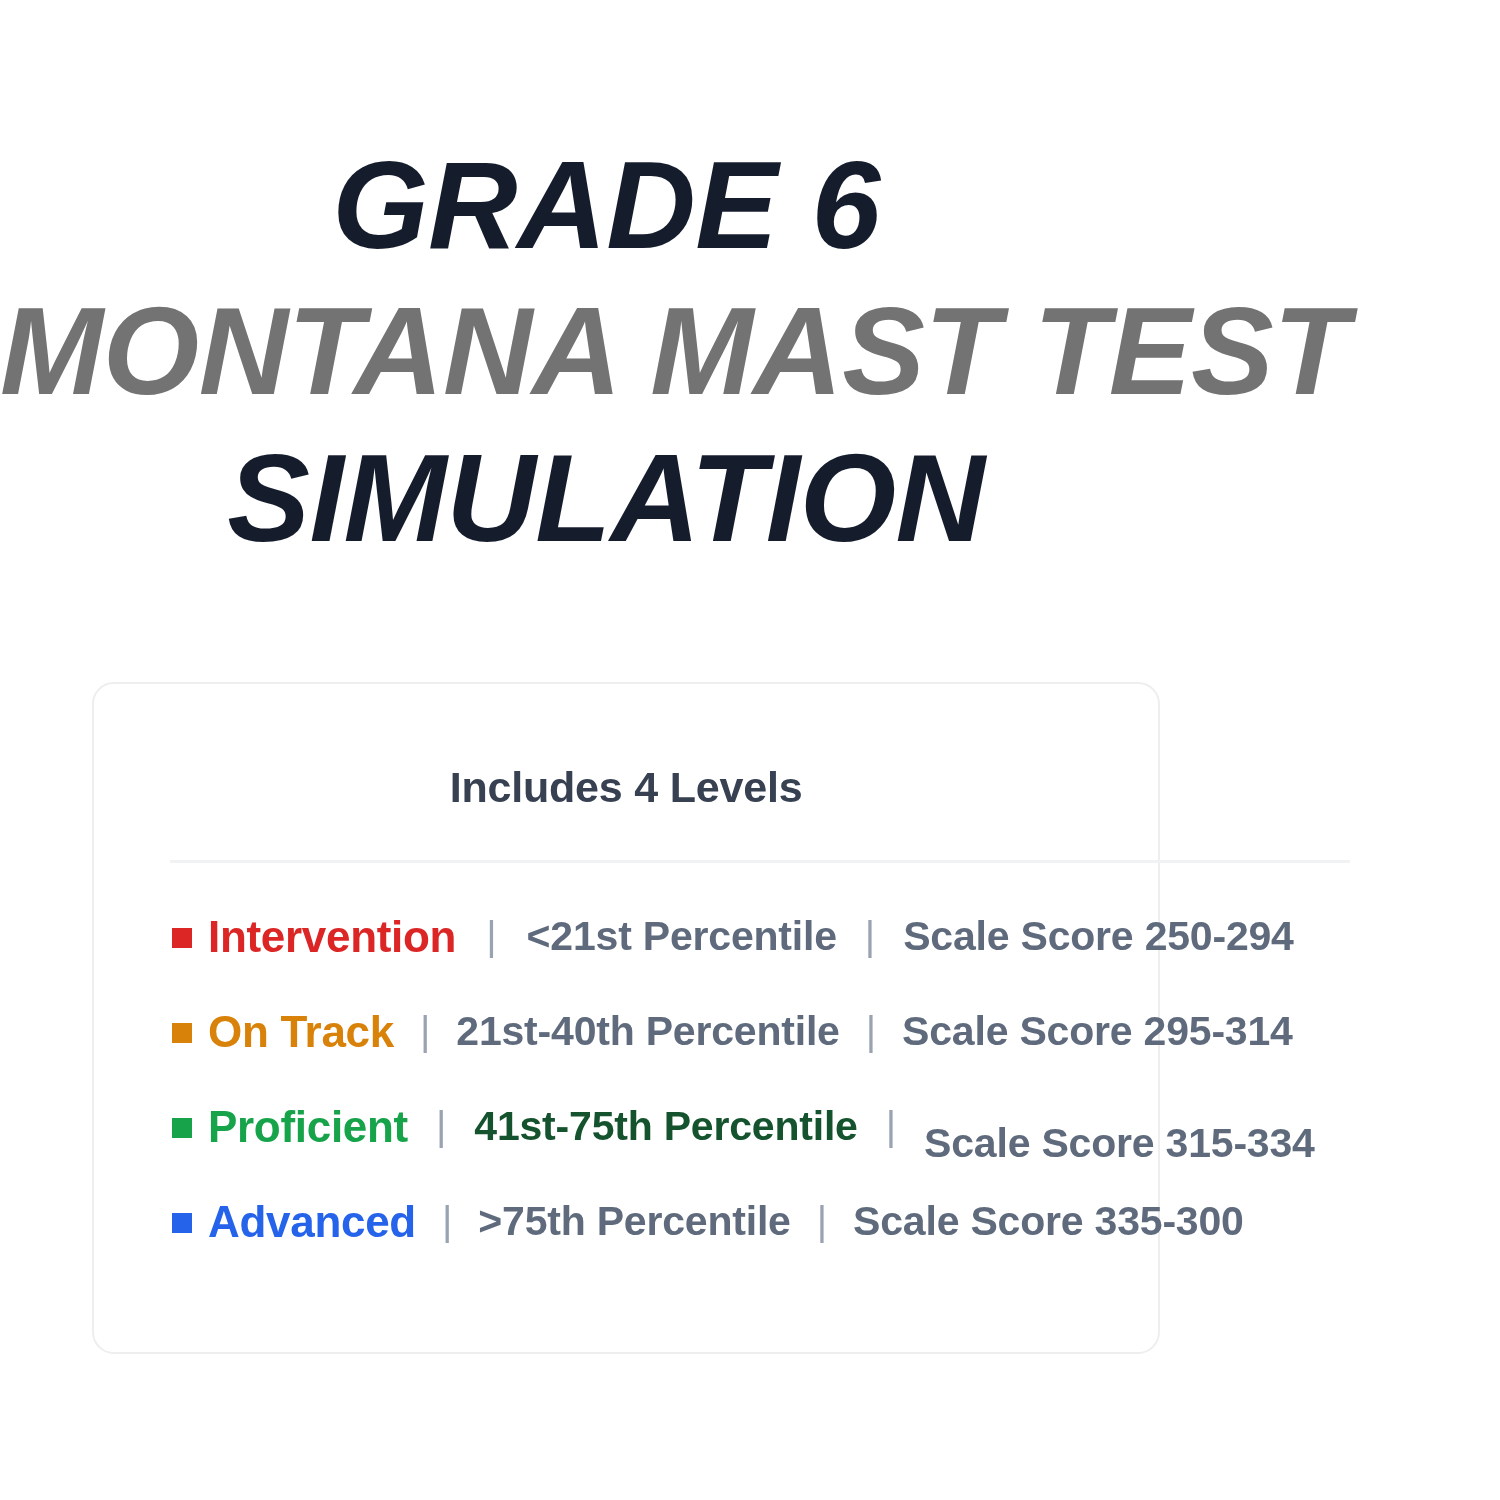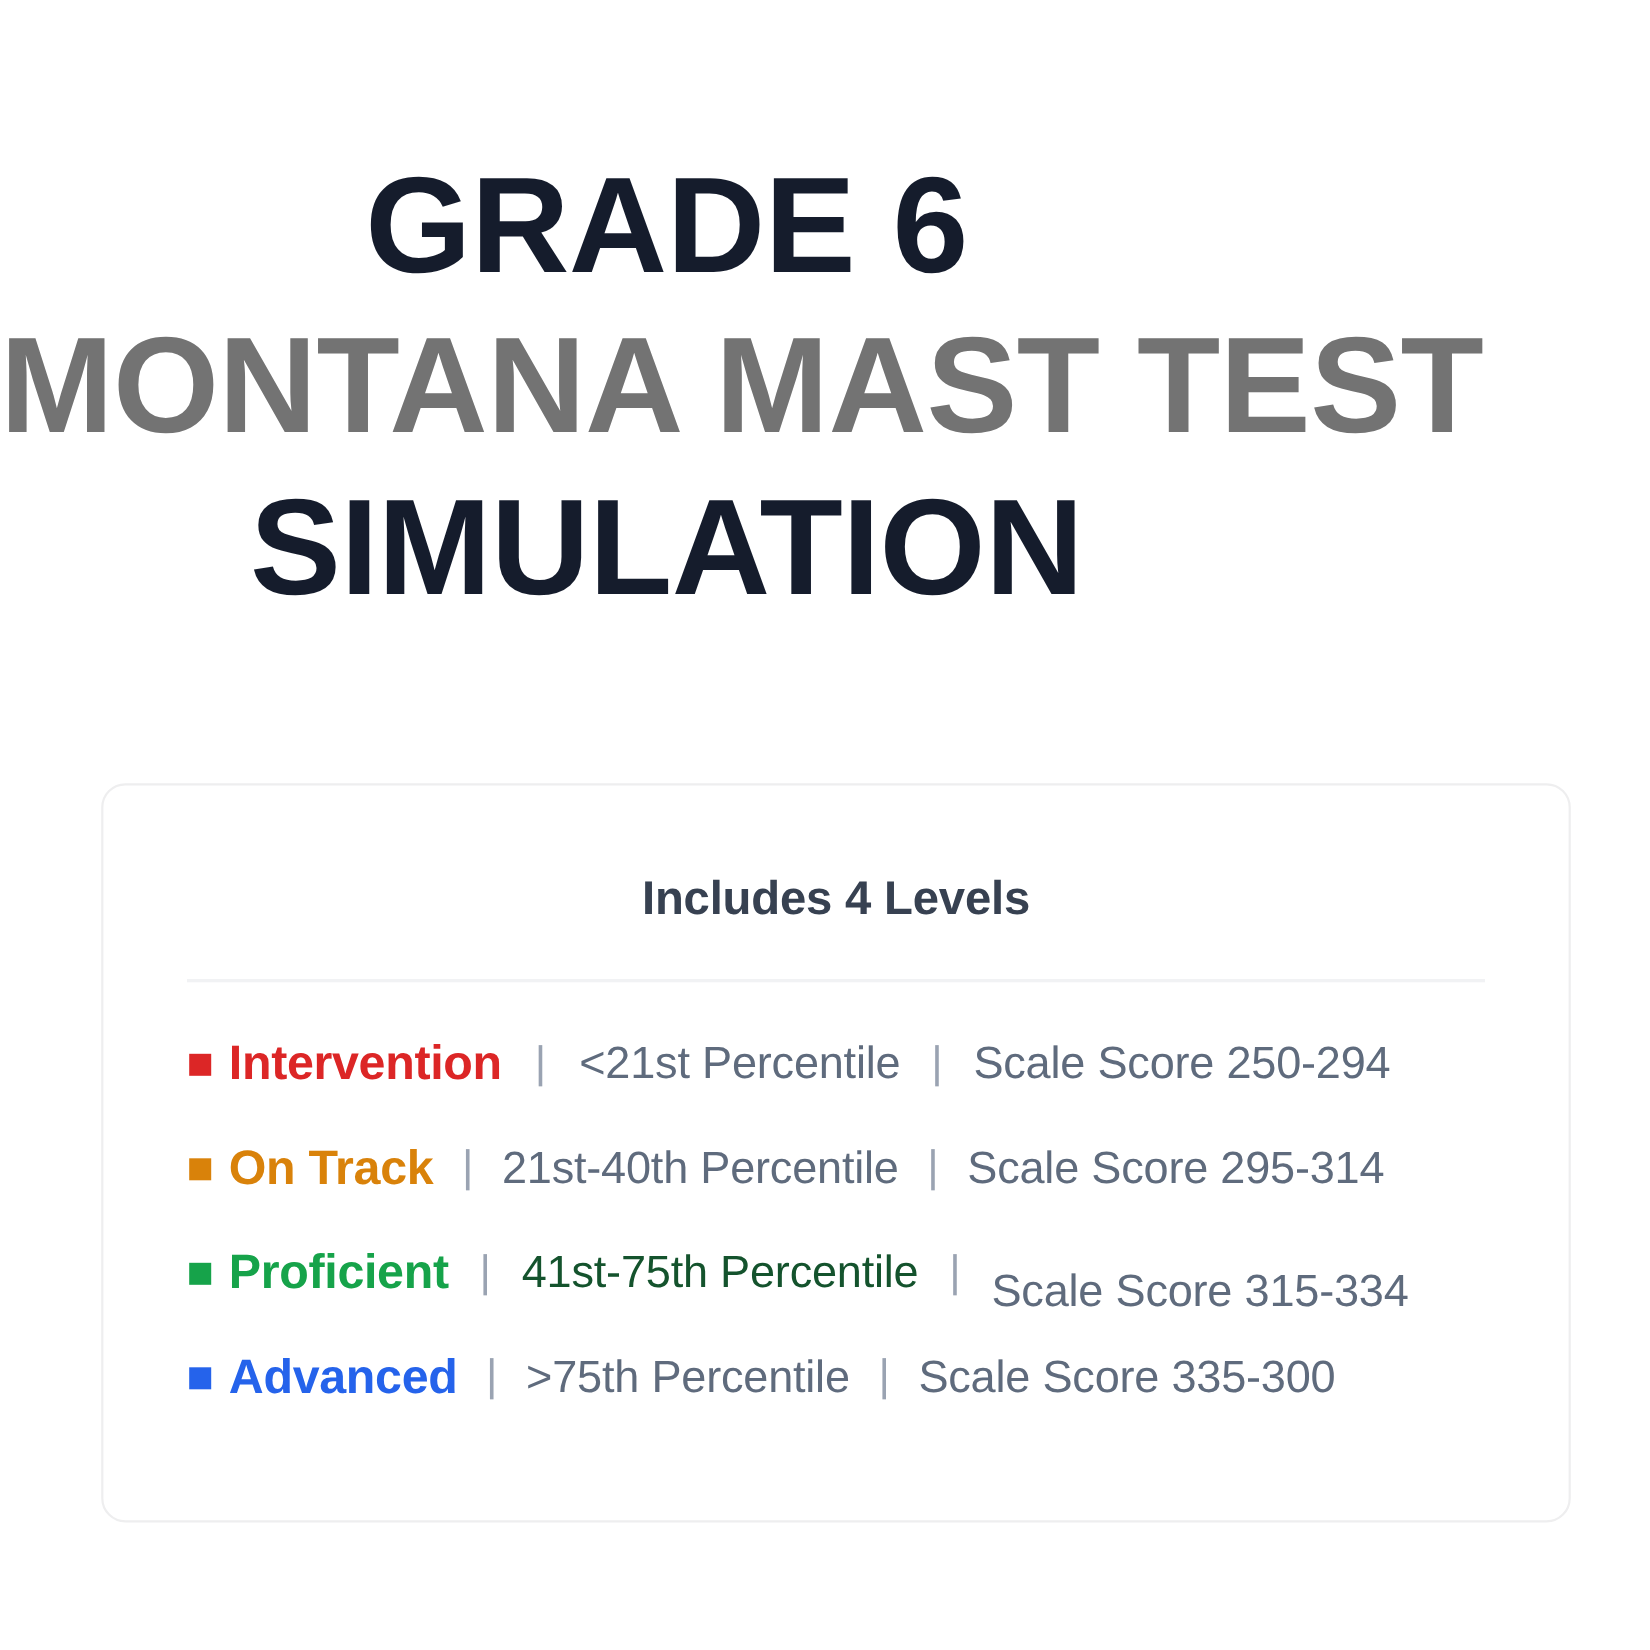--- a/index.html
+++ b/index.html
@@ -23,40 +23,41 @@
     background: #ffffff;
   }
 
   
   .title-block {
     position: absolute;
     left: 0;
     top: 132px;
     width: 1212px;
     text-align: center;
+    font-style: italic;
   }
   .title-line {
     display: block;
     color: #151c2c;
     font-family: "Liberation Sans", sans-serif;
     font-weight: 700;
     letter-spacing: -0.5px;
     line-height: 1.18;
     white-space: nowrap;
   }
   .title-line-1 { font-size: 124px; }
   .title-line-2 { font-size: 124px; transform: scaleX(1.0); }
   .title-line-3 { font-size: 124px; }
 
   
   .levels-card {
     position: absolute;
     left: 92px;
-    top: 712px;
-    width: 1336px;
+    top: 682px;
+    width: 1068px;
     height: 672px;
     box-sizing: border-box;
     background: #ffffff;
     border: 2px solid #eeeeef;
     border-radius: 22px;
   }
 
   .card-heading {
     position: absolute;
     left: 0;
@@ -115,21 +116,21 @@
   .sep {
     color: #9aa3b2;
     font-size: 40px;
     font-weight: 400;
     flex: 0 0 auto;
   }
 
   .detail {
     color: #5f6b7d;
     font-size: 41px;
-    font-weight: 400;
+    font-weight: 700;
     letter-spacing: -0.2px;
     flex: 0 0 auto;
   }
 
   
   .level-row.r0 .sep { margin: 0 30px; }
   .level-row.r0 .sep.s2 { margin: 0 28px; }
 
   .level-row.r1 .sep { margin: 0 26px; }
   .level-row.r1 .sep.s2 { margin: 0 26px; }

